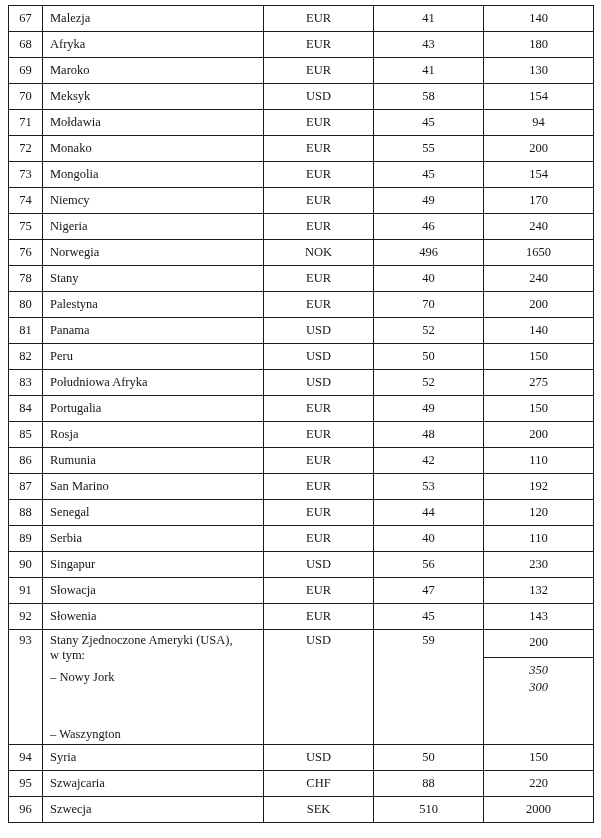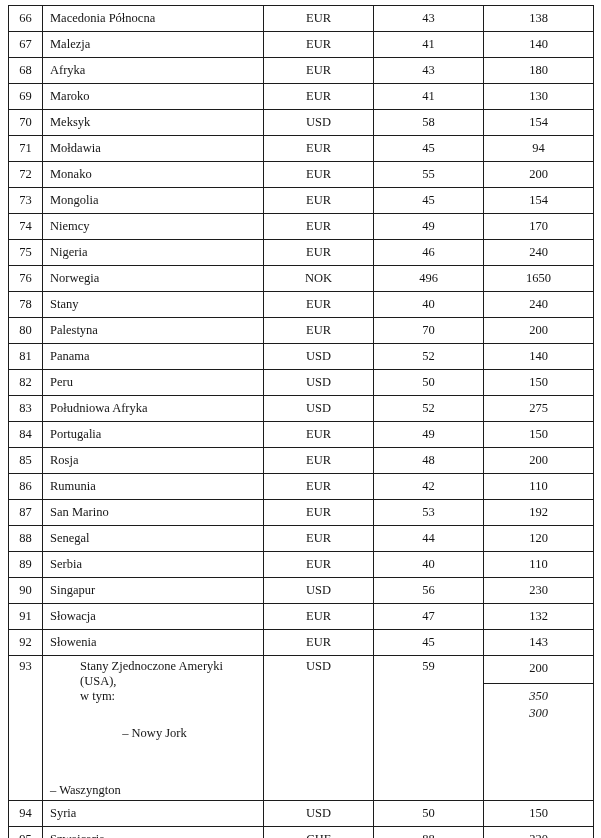--- a/index.html
+++ b/index.html
@@ -32,50 +32,43 @@
     text-align: left;
     padding-left: 7px;
     padding-right: 4px;
   }
   tr.usa-row td {
     vertical-align: top;
     padding-top: 3px;
     height: 70px;
   }
   tr.usa-row td.limit-cell { padding: 0; }
-  .country-block div { line-height: 15px; margin-left: 30px; }
+  .country-block div { line-height: 15px; }
   .city-line { line-height: 17px; margin-top: 40px; }
-  .city-line.first { margin-top: 21px; text-align: center; }
+  .city-line.first { margin-top: 6px; }
   .limit-main {
     height: 27px;
     line-height: 25px;
     border-bottom: 1.8px solid #1c1c1c;
   }
   .limit-sub { padding-top: 4px; }
   .limit-sub div { line-height: 17px; font-style: italic; }
 </style>
 </head>
 <body>
 
 <table class="rates">
   <colgroup>
     <col style="width:34px">
     <col style="width:221px">
     <col style="width:110px">
     <col style="width:110px">
     <col style="width:110px">
   </colgroup>
   <tbody id="rows-before">
-      <tr>
-    <td>66</td>
-    <td class="country">Macedonia Północna</td>
-    <td>EUR</td>
-    <td>43</td>
-    <td>138</td>
-  </tr>
       <tr>
     <td>67</td>
     <td class="country">Malezja</td>
     <td>EUR</td>
     <td>41</td>
     <td>140</td>
   </tr>
       <tr>
     <td>68</td>
     <td class="country">Afryka</td>

